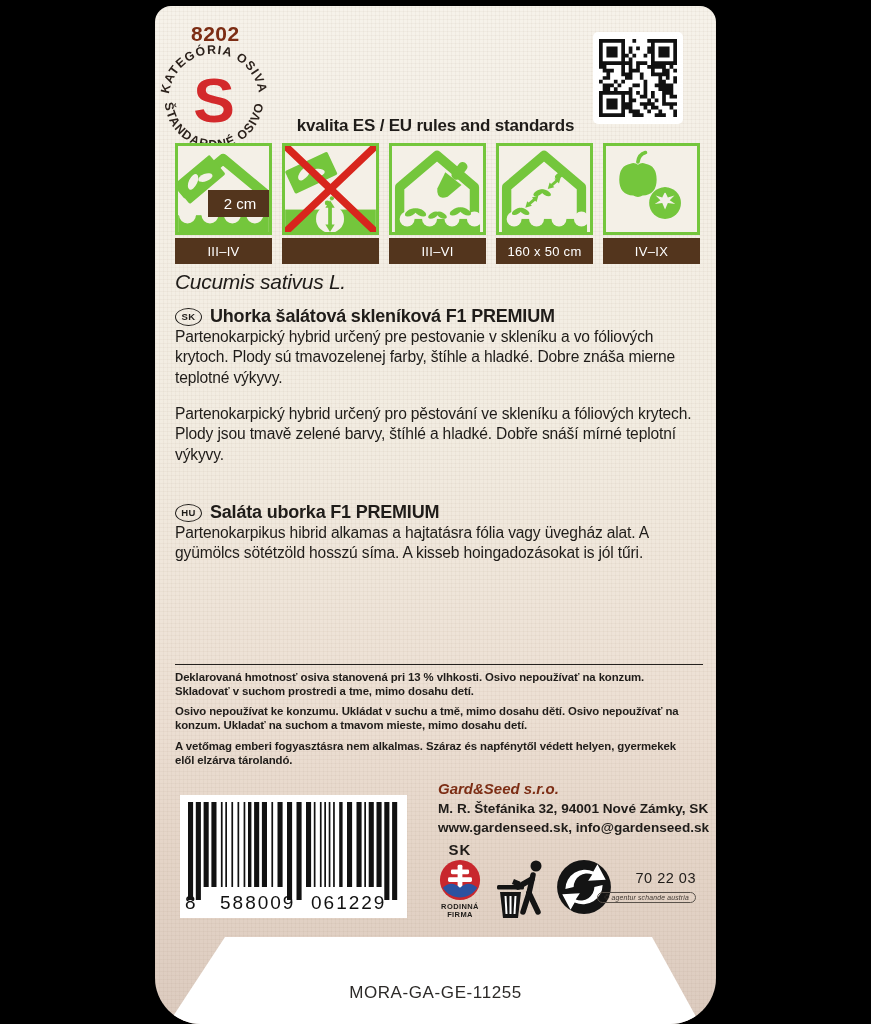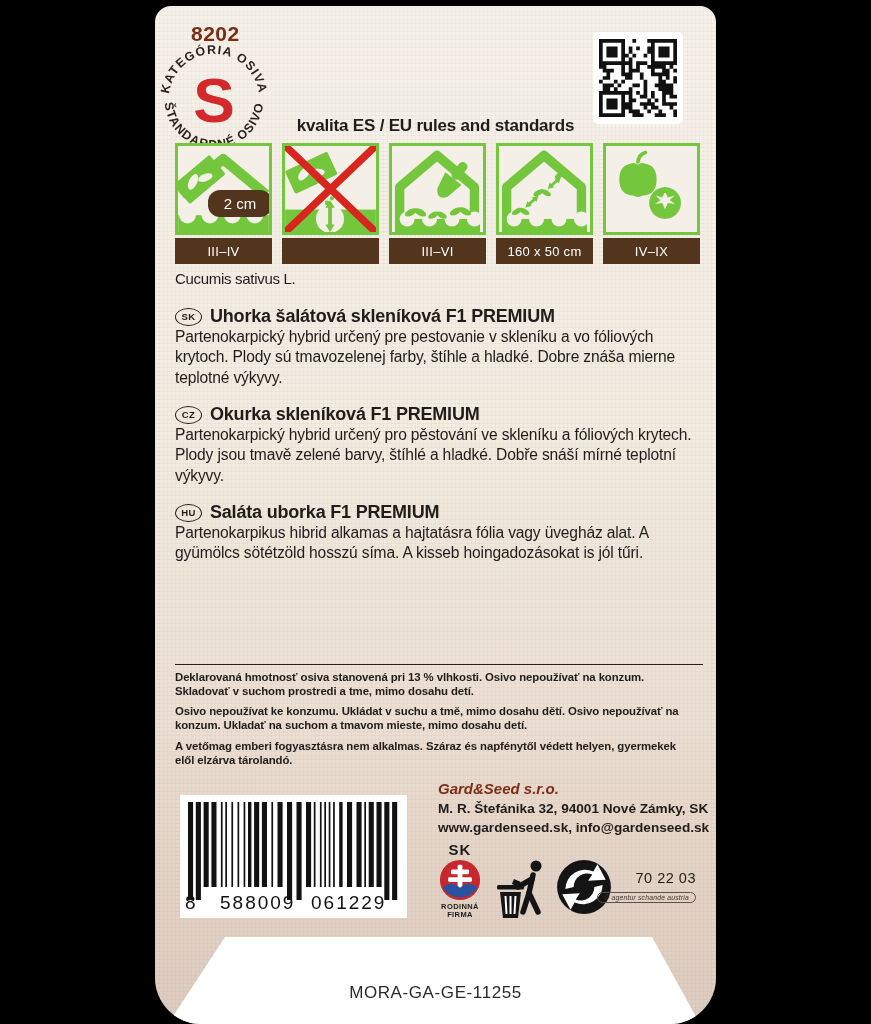--- a/index.html
+++ b/index.html
@@ -34,27 +34,27 @@
 
   .tiles{position:absolute;left:20px;top:137px;display:flex;gap:10px;}
   .tile{width:97px;position:relative;}
   .pict{height:92px;box-sizing:border-box;border:3px solid var(--accent-green,#74c63c);
     background:#f4f0e7;position:relative;overflow:hidden;}
   .pict svg{position:absolute;inset:0;width:100%;height:100%;overflow:visible;}
   .cap{height:26px;margin-top:3px;background:var(--bar-brown,#53351d);color:#fff;
     display:flex;align-items:center;justify-content:center;font-size:13px;letter-spacing:.3px;}
   .depth{position:absolute;right:-3px;top:44px;width:64px;height:27px;
     background:var(--bar-brown,#53351d);color:#fff;font-size:15px;
-    display:flex;align-items:center;justify-content:center;z-index:3;border-radius:12px;}
+    display:flex;align-items:center;justify-content:center;z-index:3;}
   .fg{fill:var(--accent-green,#74c63c);}
   .sg{stroke:var(--accent-green,#74c63c);fill:none;}
   .bgf{fill:#f4f0e7;}
   .redx line{stroke:var(--warning-red,#d8251d);stroke-width:8;stroke-linecap:round;}
 
-  .latin{position:absolute;left:20px;top:264px;font-size:15px;
+  .latin{position:absolute;left:20px;top:264px;font-size:21px;font-style:italic;
     letter-spacing:-.3px;}
 
   .sec{position:absolute;left:20px;width:532px;}
   .sec-title{display:flex;align-items:center;gap:8px;font-size:18px;font-weight:700;letter-spacing:-.2px;}
   .lang-badge{flex:0 0 auto;display:inline-flex;align-items:center;justify-content:center;
     width:25px;height:16px;border:1.7px solid #1f1c19;border-radius:50%;
     font-size:9.5px;font-weight:700;letter-spacing:.5px;}
   .sec-body{font-size:15.6px;line-height:1.31;letter-spacing:-.15px;}
 
   .divider{position:absolute;left:20px;top:658px;width:528px;border-top:1.6px solid #25221f;}
@@ -247,24 +247,20 @@
 
     <div class="sec" style="top:300px;">
       <div class="sec-title">
         <span class="lang-badge">SK</span>
         <span>Uhorka šalátová skleníková F1 PREMIUM</span>
       </div>
       <div class="sec-body">Partenokarpický hybrid určený pre pestovanie v skleníku a vo fóliových krytoch. Plody sú tmavozelenej farby, štíhle a hladké. Dobre znáša mierne teplotné výkyvy.</div>
     </div>
 
     <div class="sec" style="top:398px;">
-      <div class="sec-title">
-        <span class="lang-badge">CZ</span>
-        <span>Okurka skleníková F1 PREMIUM</span>
-      </div>
       <div class="sec-body">Partenokarpický hybrid určený pro pěstování ve skleníku a fóliových krytech. Plody jsou tmavě zelené barvy, štíhlé a hladké. Dobře snáší mírné teplotní výkyvy.</div>
     </div>
 
     <div class="sec" style="top:496px;">
       <div class="sec-title">
         <span class="lang-badge">HU</span>
         <span>Saláta uborka F1 PREMIUM</span>
       </div>
       <div class="sec-body">Partenokarpikus hibrid alkamas a hajtatásra fólia vagy üvegház alat. A gyümölcs sötétzöld hosszú síma. A kisseb hoingadozásokat is jól tűri.</div>
     </div>

